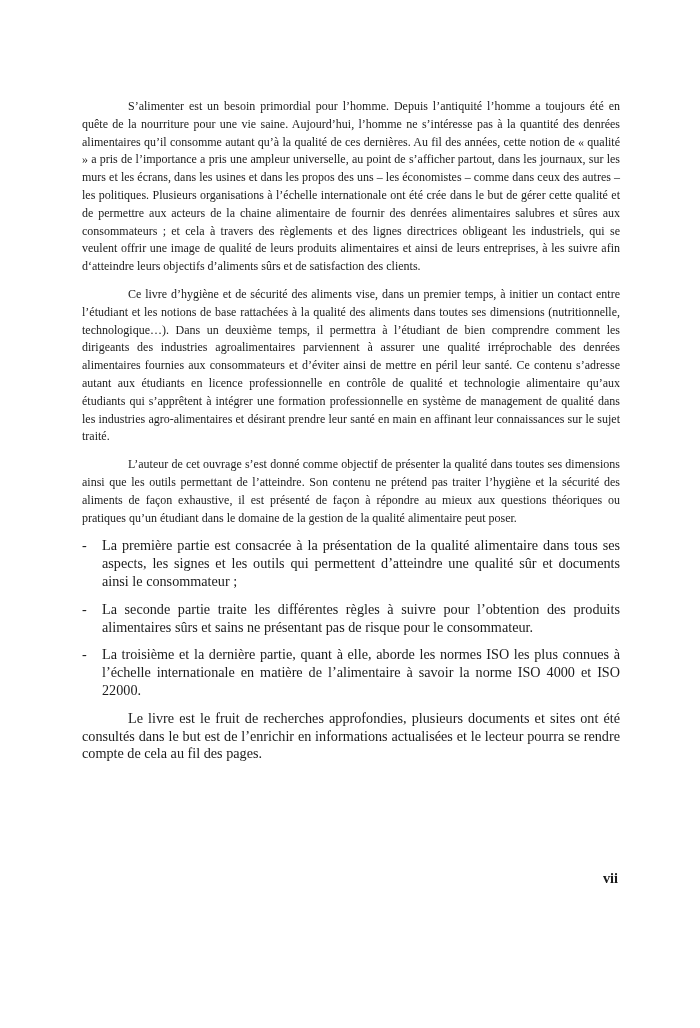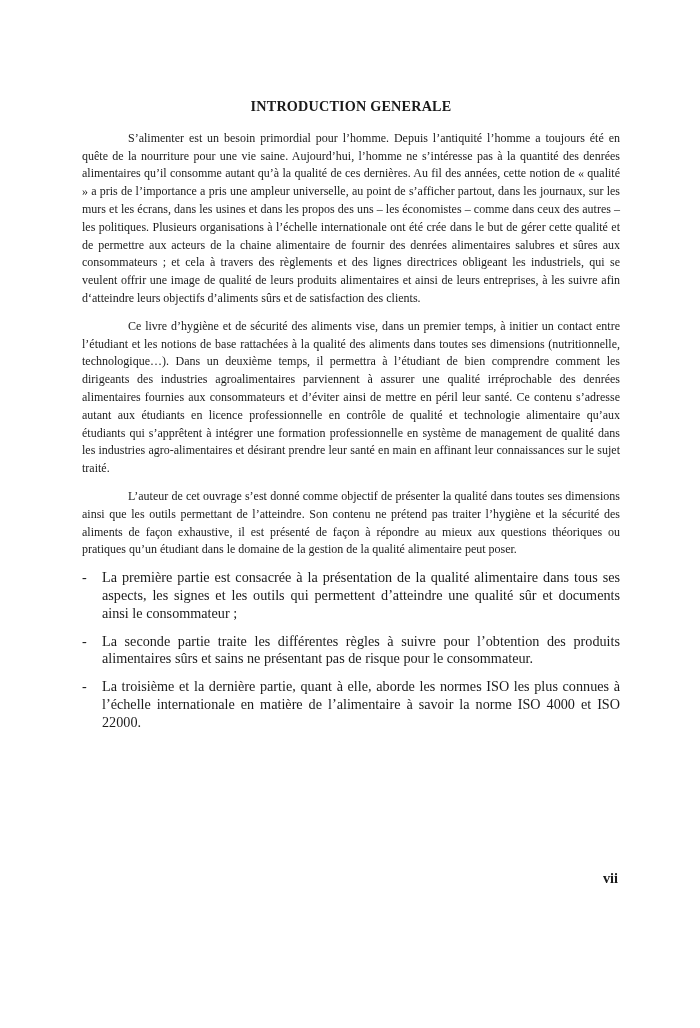--- a/index.html
+++ b/index.html
@@ -107,21 +107,20 @@
     line-height: 17.8px;
   }
 </style>
 </head>
 <body>
 
 <div class="page">
 
   <div class="content">
 
-    <h1 class="doc-title">INTRODUCTION GENERALE</h1>
 
     <p class="para">S’alimenter est un besoin primordial pour l’homme. Depuis l’antiquité l’homme a toujours été en quête de la nourriture pour une vie saine. Aujourd’hui, l’homme ne s’intéresse pas à la quantité des denrées alimentaires qu’il consomme autant qu’à la qualité de ces dernières. Au fil des années, cette notion de « qualité » a pris de l’importance a pris une ampleur universelle, au point de s’afficher partout, dans les journaux, sur les murs et les écrans, dans les usines et dans les propos des uns – les économistes – comme dans ceux des autres – les politiques. Plusieurs organisations à l’échelle internationale ont été crée dans le but de gérer cette qualité et de permettre aux acteurs de la chaine alimentaire de fournir des denrées alimentaires salubres et sûres aux consommateurs ; et cela à travers des règlements et des lignes directrices obligeant les industriels, qui se veulent offrir une image de qualité de leurs produits alimentaires et ainsi de leurs entreprises, à les suivre afin d‘atteindre leurs objectifs d’aliments sûrs et de satisfaction des clients.</p>
 
     <p class="para">Ce livre d’hygiène et de sécurité des aliments vise, dans un premier temps, à initier un contact entre l’étudiant et les notions de base rattachées à la qualité des aliments dans toutes ses dimensions (nutritionnelle, technologique…). Dans un deuxième temps, il permettra à l’étudiant de bien comprendre comment les dirigeants des industries agroalimentaires parviennent à assurer une qualité irréprochable des denrées alimentaires fournies aux consommateurs et d’éviter ainsi de mettre en péril leur santé.  Ce contenu s’adresse autant aux étudiants en licence professionnelle en contrôle de qualité et technologie alimentaire qu’aux étudiants qui s’apprêtent à intégrer une formation professionnelle en système de management de qualité dans les industries agro-alimentaires et désirant prendre leur santé en main en affinant leur connaissances sur le sujet traité.</p>
 
     <p class="para">L’auteur de cet ouvrage s’est donné comme objectif de présenter la qualité dans toutes ses dimensions ainsi que les outils permettant de l’atteindre. Son contenu ne prétend pas traiter l’hygiène et la sécurité des aliments de façon exhaustive, il est présenté de façon à répondre au mieux aux questions théoriques ou pratiques qu’un étudiant dans le domaine de la gestion de la qualité alimentaire peut poser.</p>
 
 
     <ul class="list">
 
@@ -135,18 +134,19 @@
         <span class="list-text">La seconde partie traite les différentes règles à suivre pour l’obtention des produits alimentaires sûrs et sains ne présentant pas de risque pour le consommateur.</span>
       </li>
 
       <li class="list-item">
         <span class="bullet-dash">-</span>
         <span class="list-text">La troisième et la dernière partie, quant à elle, aborde les normes ISO les plus connues à l’échelle internationale en matière de l’alimentaire à savoir la norme ISO 4000 et ISO 22000.</span>
       </li>
 
     </ul>
 
+    <p class="tail-para">Le livre est le fruit de recherches approfondies, plusieurs documents et sites ont été consultés dans le but est de l’enrichir en informations actualisées et le lecteur pourra se rendre compte de cela au fil des pages.</p>
 
   </div>
 
   <div class="page-number">vii</div>
 
 </div>
 
 </body></html>

